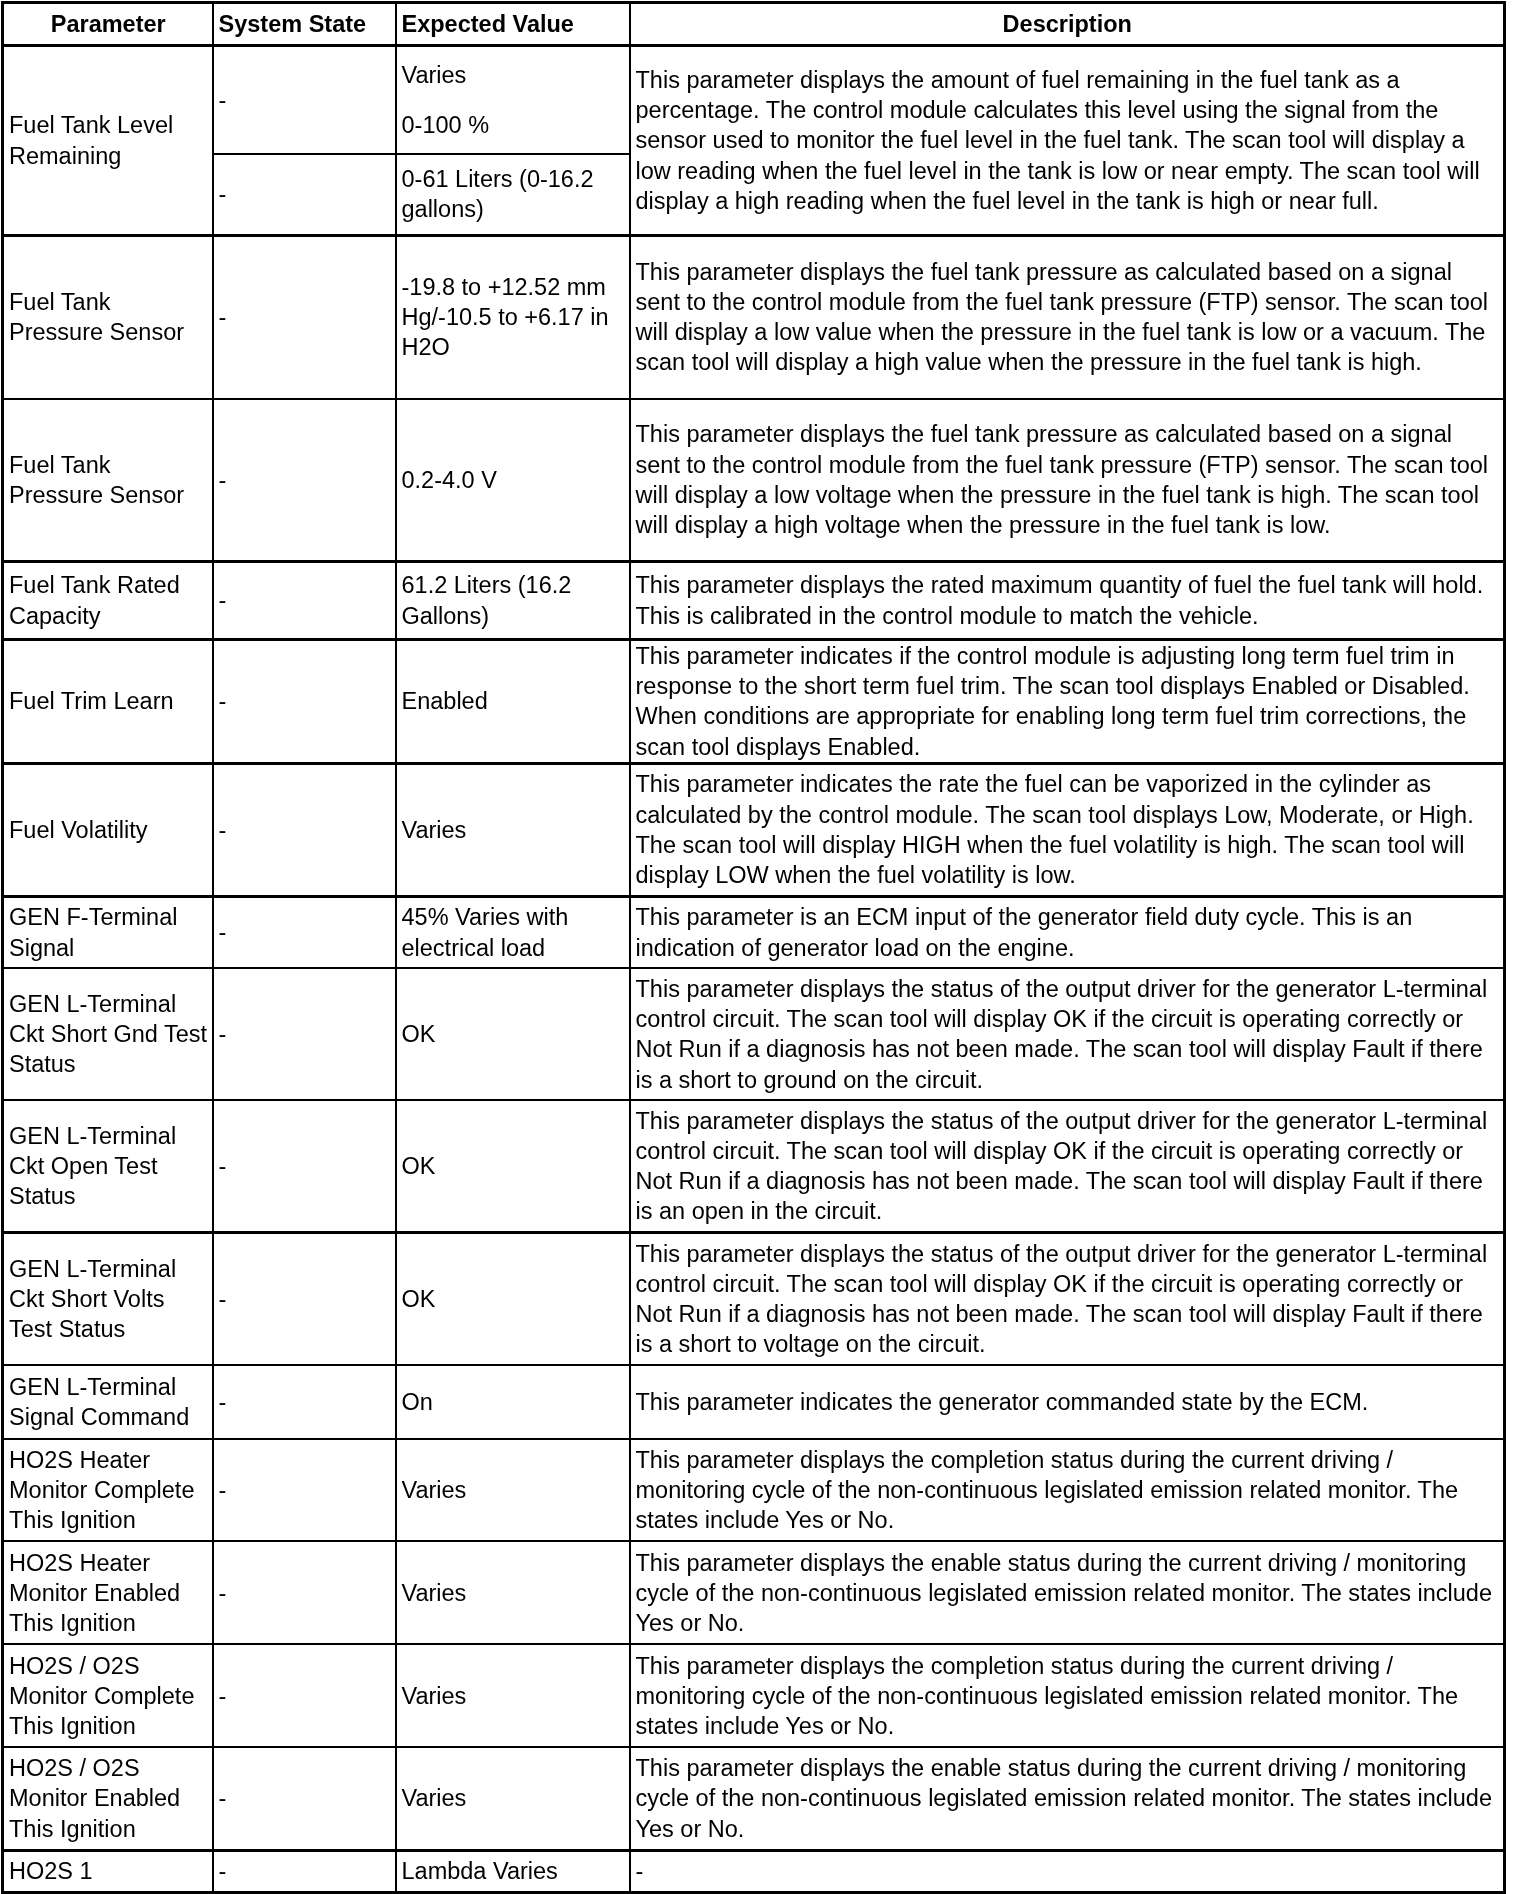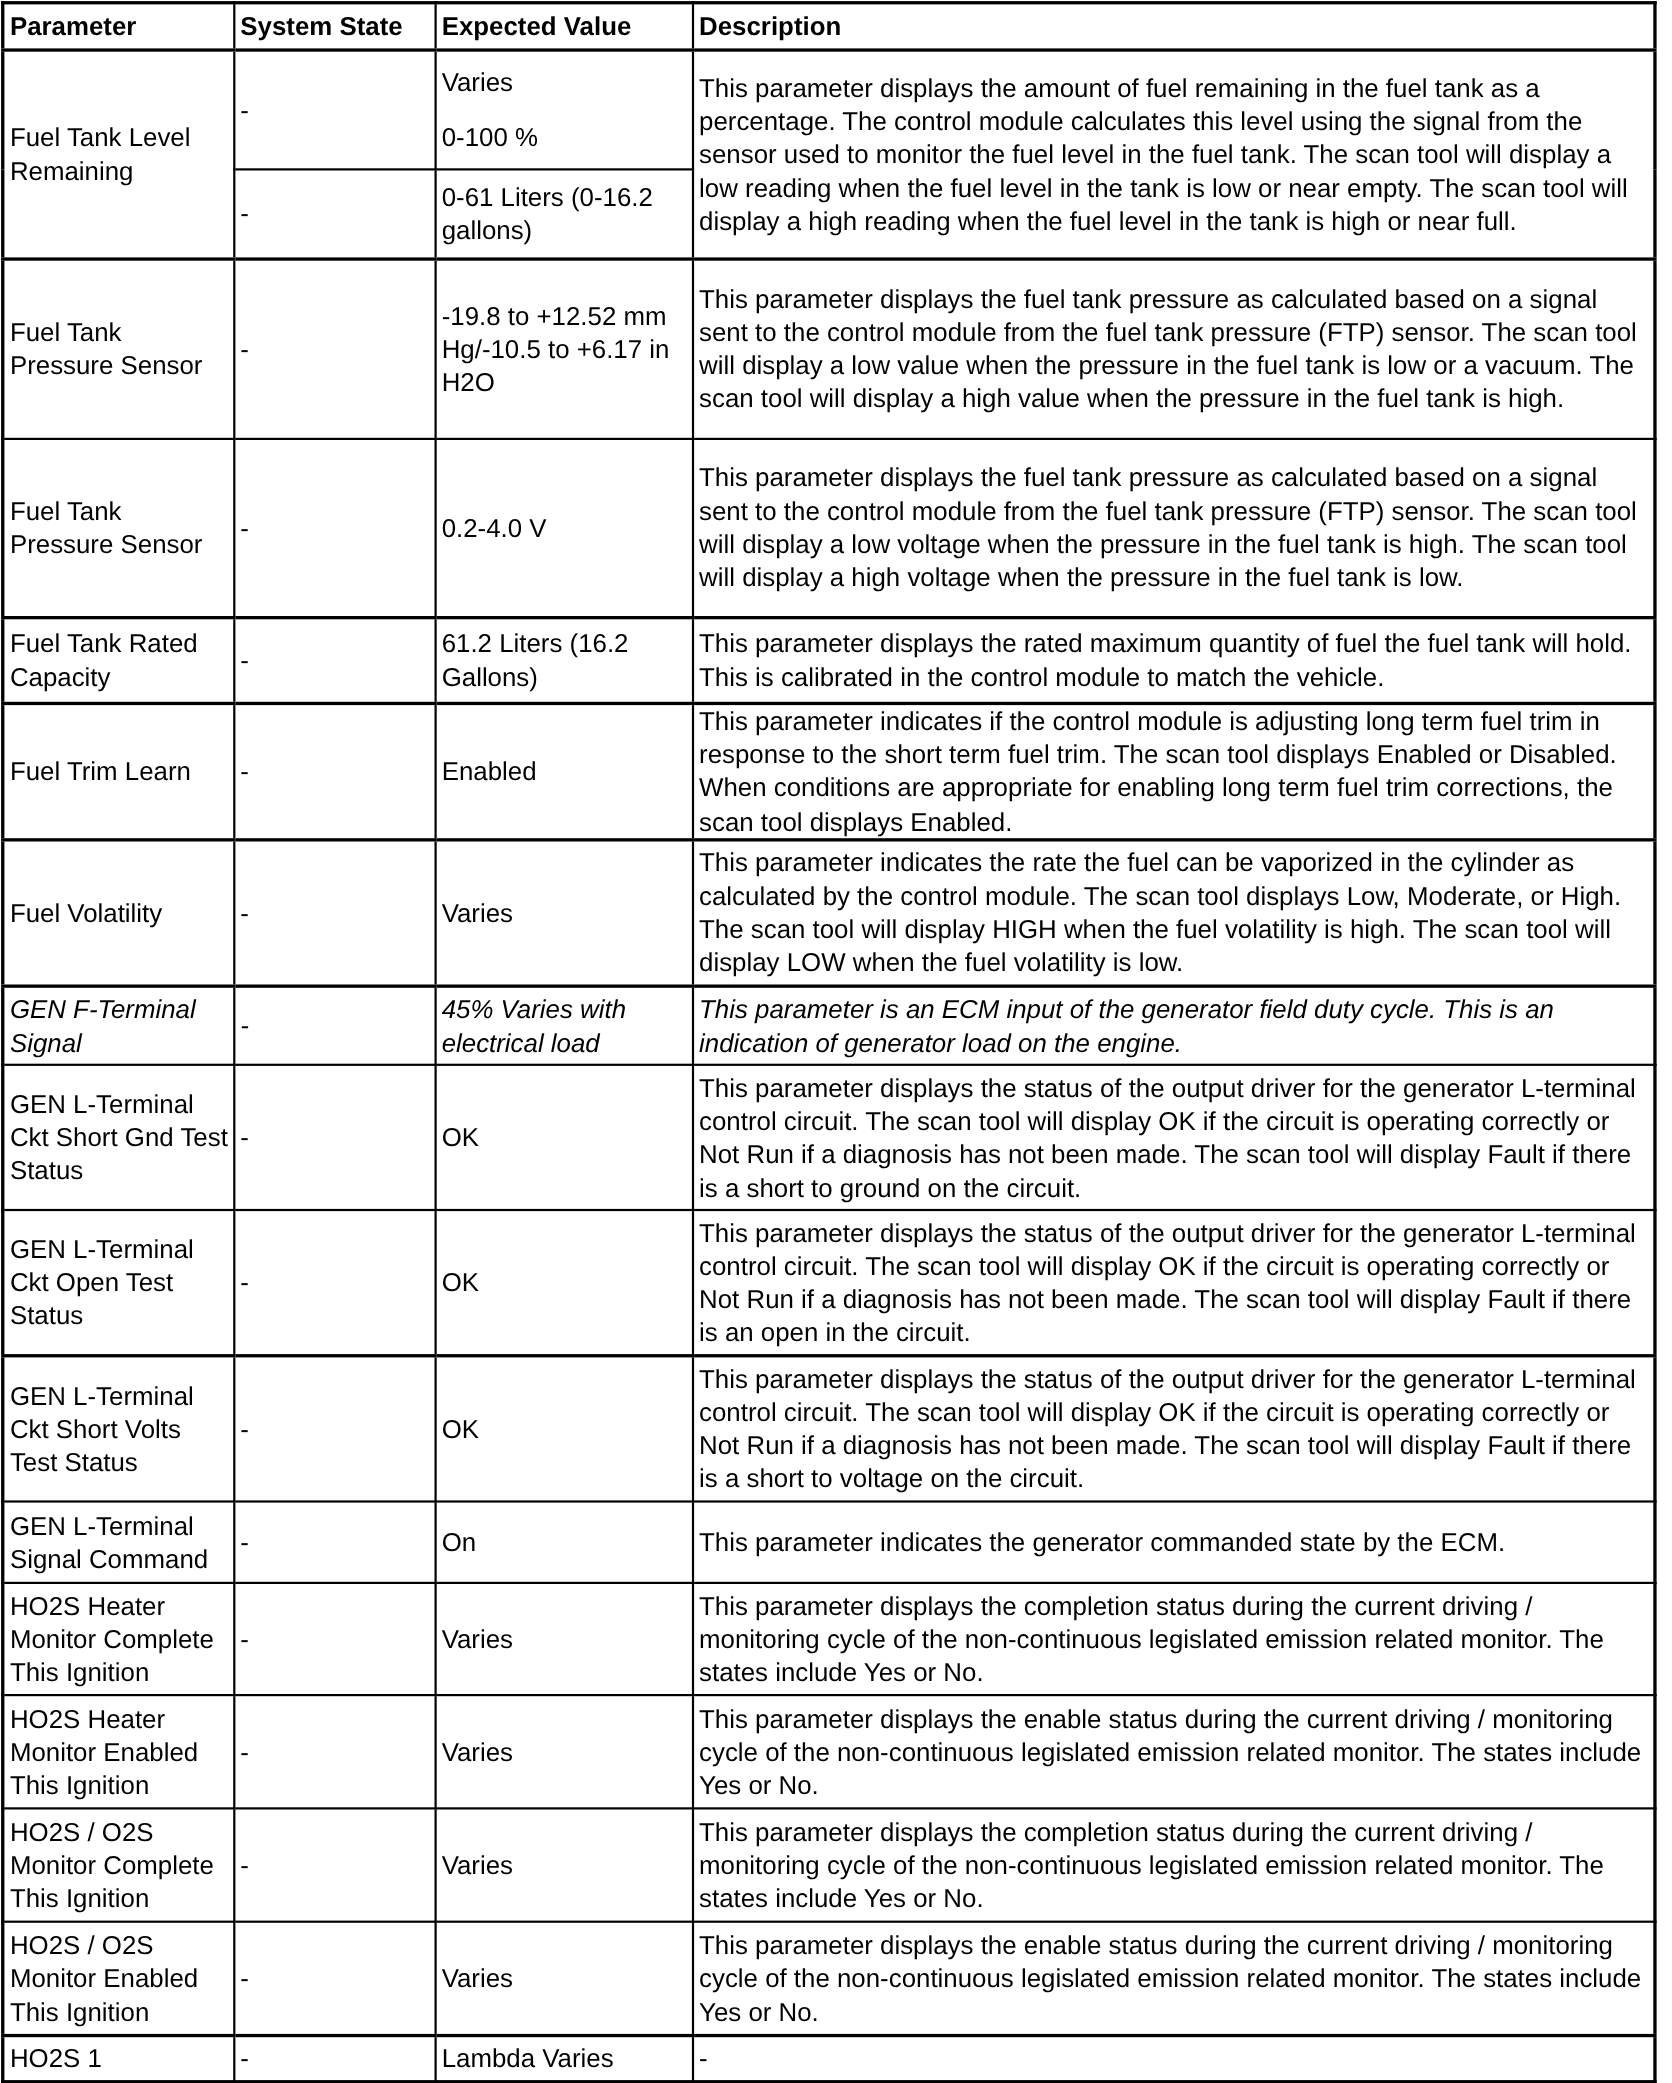--- a/index.html
+++ b/index.html
@@ -24,21 +24,21 @@
     padding: 0 4px 0 5px;
     vertical-align: middle;
     text-align: left;
     word-wrap: break-word;
   }
   table.params thead th {
     font-weight: bold;
     height: 40px;
     border-bottom: 3px solid #000;
   }
-  table.params thead th.center { }
+  table.params thead th.center { text-align: center; }
   tr.r-thick td { border-top: 3px solid #000; }
   td.desc { padding-right: 6px; }
   .ev-stack div { padding: 10px 0; }
 </style>
 </head>
 <body>
 
 <table class="params">
   <colgroup>
     <col class="c1">
@@ -93,21 +93,21 @@
       <td>-</td>
       <td>Enabled</td>
       <td class="desc">This parameter indicates if the control module is adjusting long term fuel trim in response to the short term fuel trim. The scan tool displays Enabled or Disabled. When conditions are appropriate for enabling long term fuel trim corrections, the scan tool displays Enabled.</td>
     </tr>
     <tr class="r-thick" style="height:133px;">
       <td>Fuel Volatility</td>
       <td>-</td>
       <td>Varies</td>
       <td class="desc">This parameter indicates the rate the fuel can be vaporized in the cylinder as calculated by the control module. The scan tool displays Low, Moderate, or High. The scan tool will display HIGH when the fuel volatility is high. The scan tool will display LOW when the fuel volatility is low.</td>
     </tr>
-    <tr class="r-thick" style="height:72px;font-style:italic;">
+    <tr class="r-thick" style="height:72px;">
       <td>GEN F-Terminal Signal</td>
       <td>-</td>
       <td>45% Varies with electrical load</td>
       <td class="desc">This parameter is an ECM input of the generator field duty cycle. This is an indication of generator load on the engine.</td>
     </tr>
     <tr style="height:132px;padding-left:36px;">
       <td>GEN L-Terminal Ckt Short Gnd Test Status</td>
       <td>-</td>
       <td>OK</td>
       <td class="desc">This parameter displays the status of the output driver for the generator L-terminal control circuit. The scan tool will display OK if the circuit is operating correctly or Not Run if a diagnosis has not been made. The scan tool will display Fault if there is a short to ground on the circuit.</td>

